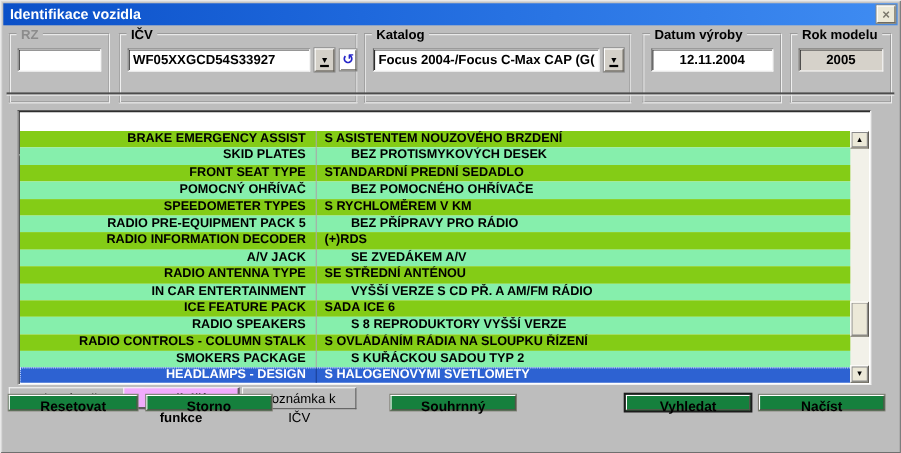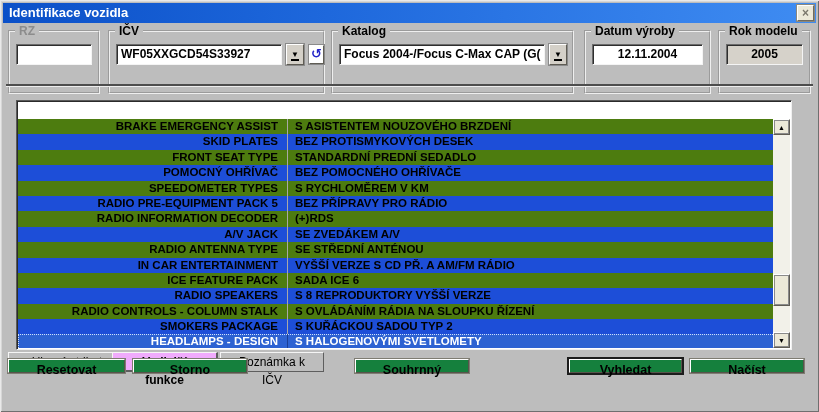--- a/index.html
+++ b/index.html
@@ -59,22 +59,22 @@
   }
   .thead { position:absolute; left:1px; top:1px; right:1px; height:17px; display:flex; }
   .th {
     background:#c6c6c6; text-align:center; font-size:12px; line-height:15px;
     border:1px solid #f2f2f2; border-right-color:#5f5f5f; border-bottom-color:#5f5f5f;margin-top:38px;
   }
   .th-typ { width:270px; }
   .th-popis { flex:1; }
   .th-stub { width:16px; }
   .tbody { position:absolute; left:1px; top:18px; width:757px; bottom:1px; overflow:hidden; }
-  .row { display:flex; height:15.4px; line-height:15.4px; background:#4d7c0f; cursor:pointer; }
-  .row.alt { background:#1d4ed8; }
+  .row { display:flex; height:15.4px; line-height:15.4px; background:#84cc16; cursor:pointer; }
+  .row.alt { background:#86efac;gap:24px; }
   .row.selected { background:#2d62d2; color:#fff; outline:1px dotted #cfe0ff; outline-offset:-1px; }
   .cell-typ { width:270px; text-align:right; padding-right:9px; border-right:1px solid #a8a8a8; font-size:11.5px; white-space:nowrap; overflow:hidden; }
   .row.selected .cell-typ { border-right-color:#1b3f96; }
   .cell-popis { flex:1; padding-left:7px; font-size:11.5px; white-space:nowrap; overflow:hidden; }
   
   .vscroll { position:absolute; right:1px; top:18px; bottom:1px; width:17px; background:#f2f1e9; }
   .sb-btn {
     position:absolute; left:0; width:17px; height:16px; background:#ece9d8;
     border:1px solid #fff; border-right-color:#5f5c54; border-bottom-color:#5f5c54;
     box-shadow:0 0 0 1px #8a8a8a inset;

